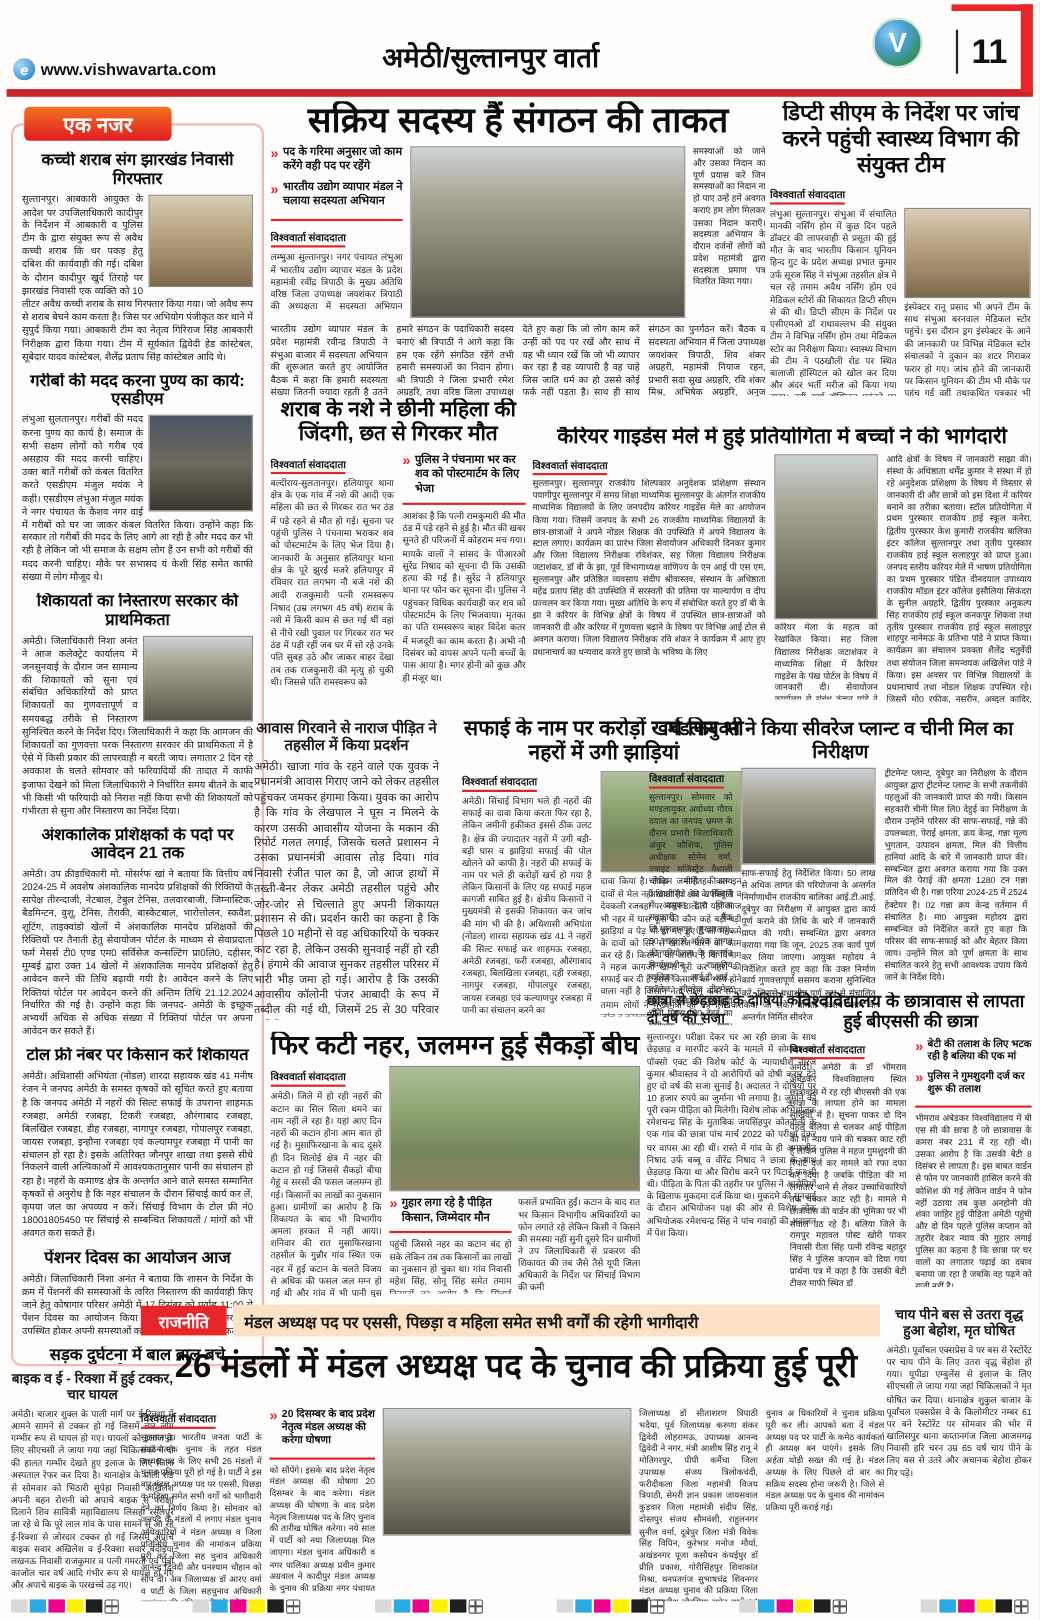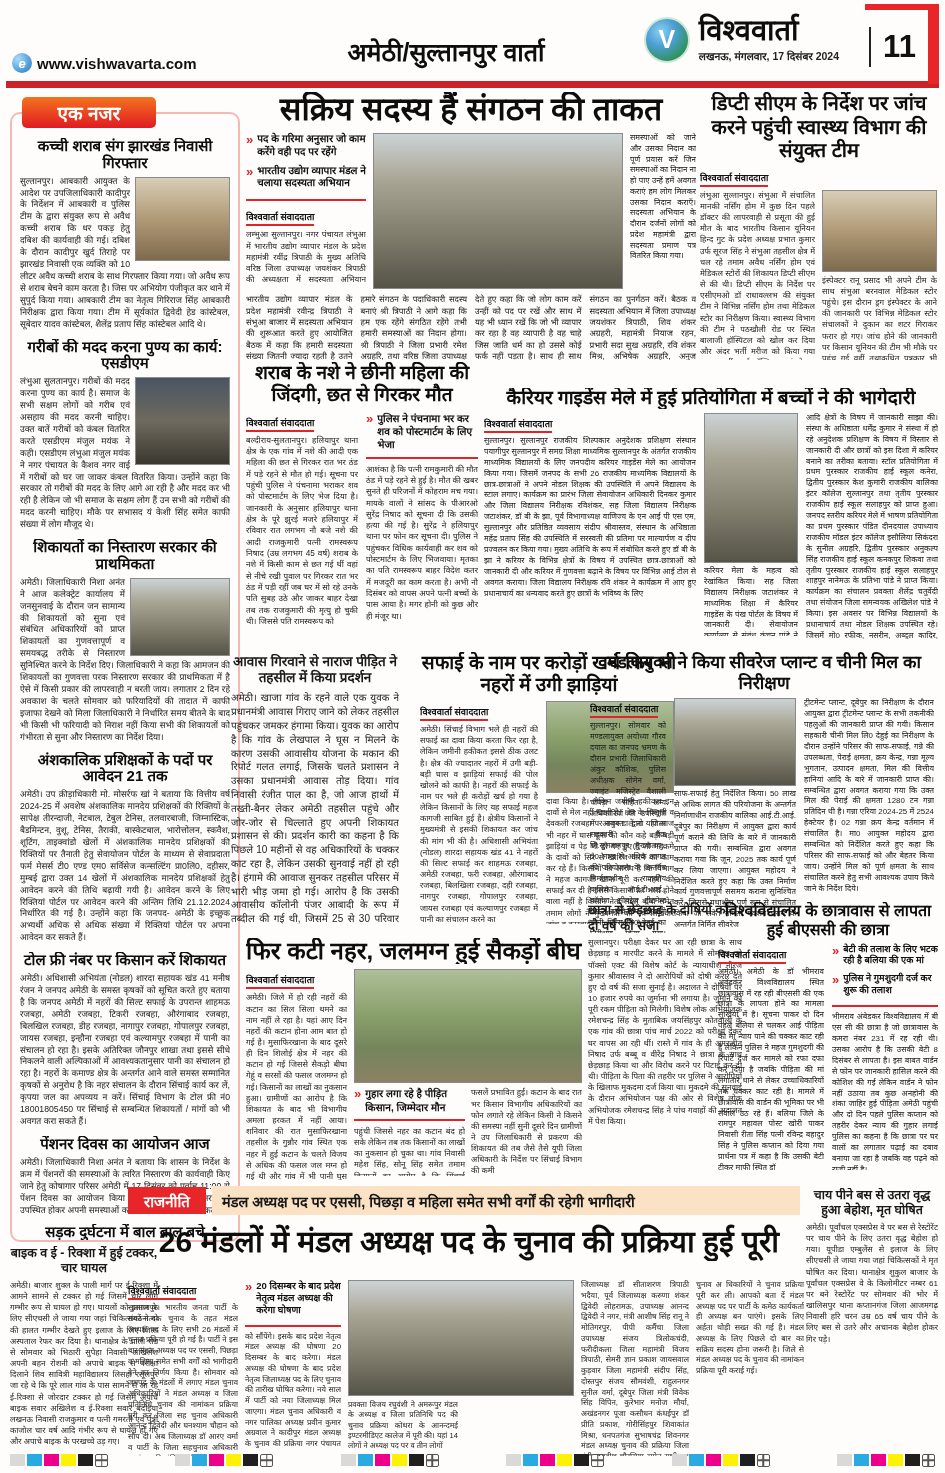--- a/index.html
+++ b/index.html
@@ -165,24 +165,20 @@
 <div id="page">
 
   <div class="masthead">
     <div class="site">
       <span class="eicon">e</span>
       <span class="site-url">www.vishwavarta.com</span>
     </div>
     <div class="section-title">अमेठी/सुल्तानपुर वार्ता</div>
     <div class="brand">
       <span class="logo">V</span>
-      <span>
-        <div class="brand-name">विश्ववार्ता</div>
-        <div class="edition">लखनऊ,  मंगलवार, 17 दिसंबर 2024</div>
-      </span>
     </div>
     <div class="pageno-frame">
       <span class="pageno">11</span>
     </div>
   </div>
 
   <div class="ek-pill">एक नजर</div>
   <div class="ek-box">
     <div class="ni">
       <h3 class="hl">कच्ची शराब संग झारखंड निवासी गिरफ्तार</h3>
@@ -390,21 +386,20 @@
         <div class="bl" style="font-size:9.5px">
             <span class="chev">»</span>
             <span>20 दिसम्बर के बाद प्रदेश नेतृत्व मंडल अध्यक्ष की करेगा घोषणा</span>
           </div>
       </div>
       <div class="body-txt" style="height:118px">को सौंपेंगे। इसके बाद प्रदेश नेतृत्व मंडल अध्यक्ष की घोषणा 20 दिसम्बर के बाद करेगा। मंडल अध्यक्ष की घोषणा के बाद प्रदेश नेतृत्व जिलाध्यक्ष पद के लिए चुनाव की तारीख घोषित करेगा। नये साल में पार्टी को नया जिलाध्यक्ष मिल जाएगा। मंडल चुनाव अधिकारी व नगर पालिका अध्यक्ष प्रवीन कुमार अग्रवाल ने कादीपुर मंडल अध्यक्ष के चुनाव की प्रक्रिया नगर पंचायत सभागार में पूरी की, जहां पर मंडल अध्यक्ष पद पर नौ कार्यकर्ताओं ने नामांकन किया। भाजपा</div>
     </div>
     <div class="center">
       <div class="photo"></div>
       <div class="pmini">
-        <div>प्रवक्ता विजय रघुवंशी ने अमरूपुर मंडल के अध्यक्ष व जिला प्रतिनिधि पद की चुनाव प्रक्रिया कोथरा के आनन्दमई इण्टरमीडिएट कालेज में पूरी की। यहां 14 लोगों ने अध्यक्ष पद पर व तीन लोगों</div>
       </div>
     </div>
     <div class="c3 body-txt" style="height:176px">जिलाध्यक्ष डॉ सीताशरण त्रिपाठी भदैया, पूर्व जिलाध्यक्ष करुणा शंकर द्विवेदी लोहरामऊ, उपाध्यक्ष आनन्द द्विवेदी ने नगर, मंत्री आशीष सिंह रानू ने मोतिगरपुर, पीपी कर्मैचा जिला उपाध्यक्ष संजय त्रिलोकचंदी, फरीदीकला जिला महामंत्री विजय त्रिपाठी, सेमरी ज्ञान प्रकाश जायसवाल कुड़वार जिला महामंत्री संदीप सिंह, दोस्तपुर संजय सौमवंशी, राहुलनगर सुनील वर्मा, दूबेपुर जिला मंत्री विवेक सिंह विपिन, कुरेभार मनोज मौर्या, अखंडनगर पूजा कसौधन कंधईपुर डॉ प्रीति प्रकाश, गोरीसिंहपुर शिवाकांत मिश्रा, धनपतगंज सुभाषचंद्र शिवनगर मंडल अध्यक्ष चुनाव की प्रक्रिया जिला मंत्री जगदीश चौरसिया समेत सभी 26 मंडलों में पार्टी के मंडल</div>
     <div class="c4 body-txt" style="height:176px">चुनाव अ धिकारियों ने चुनाव प्रक्रिया पूरी कर ली। आपको बता दें मंडल अध्यक्ष पद पर पार्टी के कमेठ कार्यकर्ता ही अध्यक्ष बन पाएंगे। इसके लिए अर्हता थोड़ी सख्त की गई है। मंडल अध्यक्ष के लिए पिछले दो बार का सक्रिय सदस्य होना जरूरी है। जिले से मंडल अध्यक्ष पद के चुनाव की नामांकन प्रक्रिया पूरी कराई गई।</div>
   </div>
 
   <div class="cmyk-strip">
     <div class="cmyk">
         <span class="sq g"></span>
         <span class="sq c"></span>

